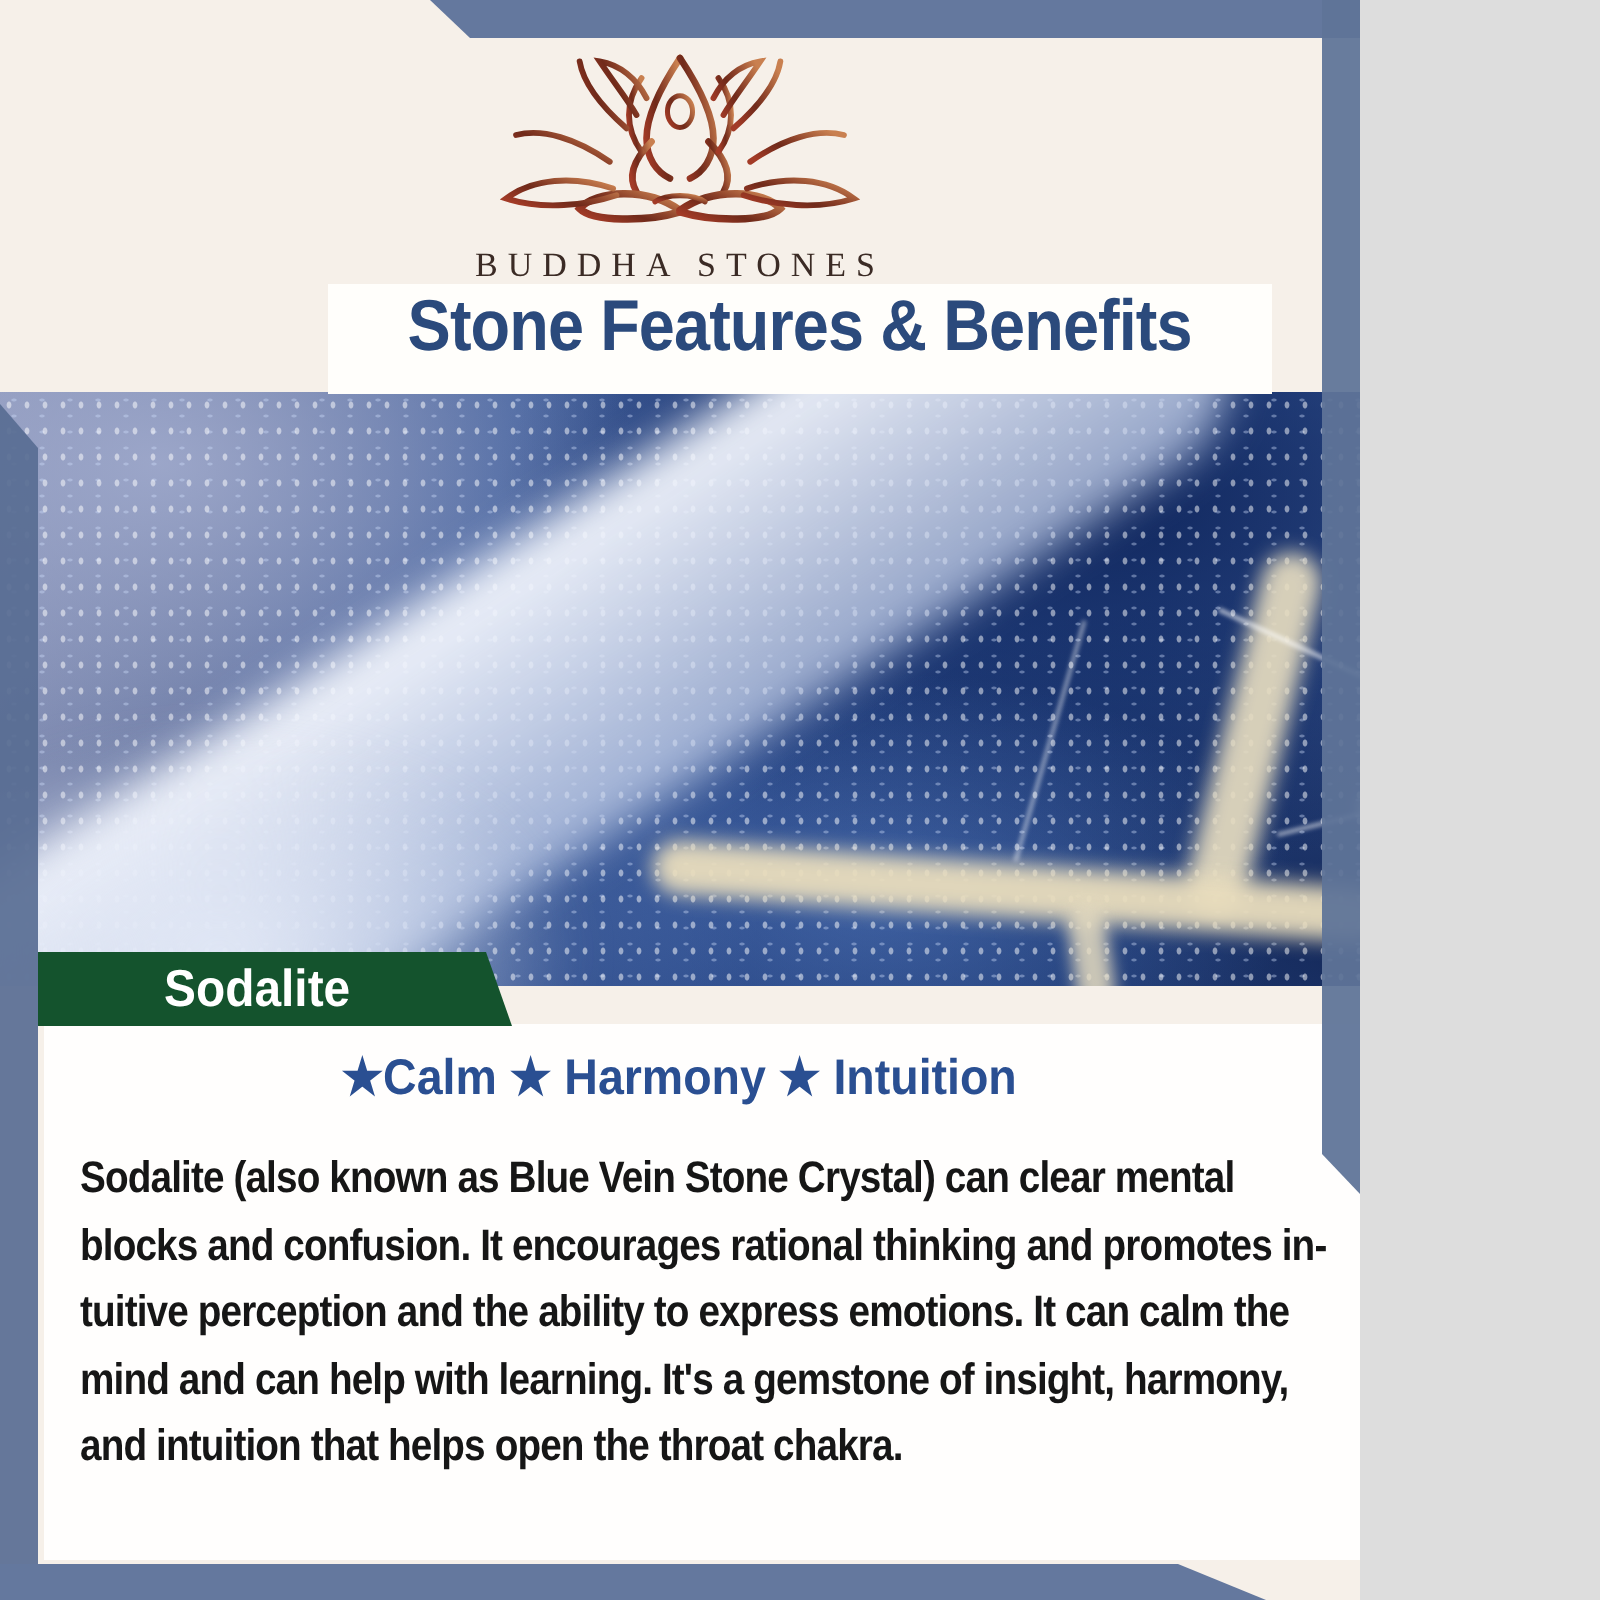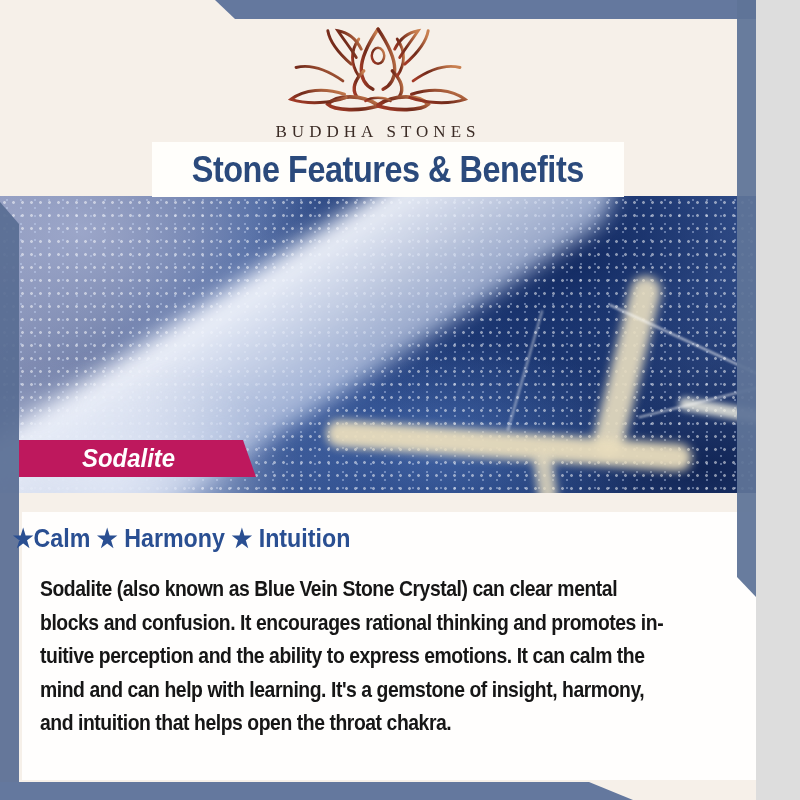--- a/index.html
+++ b/index.html
@@ -1,18 +1,18 @@
 <!DOCTYPE html>
 <html><head>
 <meta charset="utf-8">
 <style>
   * { margin:0; padding:0; box-sizing:border-box; }
   html,body { background:#ddd; }
   .page{
-    position:relative; width:756px; height:800px; overflow:hidden;
+    position:relative; width:680px; height:800px; overflow:hidden;
     background:#f6f0e9;
     font-family:"Liberation Sans", sans-serif;
   }
   
   .top-bar{
     position:absolute; left:215px; top:0; width:585px; height:19px;
     background:#64789e; z-index:5;
     clip-path:polygon(0 0,100% 0,100% 100%,20px 100%);
   }
   .right-strip{
@@ -35,23 +35,23 @@
     position:absolute; top:24px; left:0; width:100%; text-align:center; z-index:2;
   }
   .logo-svg{ display:inline-block; }
   .brand-name{
     margin-top:2px;
     font-family:"Liberation Serif", serif;
     font-size:17px; letter-spacing:5px; color:#3b2b25; font-weight:500;
   }
   
   .title-strip{
-    position:absolute; top:142px; left:152px; width:472px; height:55px;
+    position:absolute; top:142px; left:164px; width:472px; height:55px;
     background:#fffefb; z-index:3;
-    display:flex; align-items:center; justify-content:center;
+    display:flex; justify-content:center;
   }
   .title-text{
     display:inline-block;
     font-size:36px; font-weight:bold; color:#2b4a7c; letter-spacing:-0.5px;
     transform:scaleX(0.9); transform-origin:center; white-space:nowrap;
   }
   
   .stone{
     position:absolute; top:196px; left:0; width:800px; height:297px; z-index:1;
     overflow:hidden;
@@ -98,38 +98,37 @@
     filter:blur(4px); border-radius:9px;
   }
   .crack-1{ left:600px; top:150px; width:200px; height:2px; transform:rotate(25deg);
     background:rgba(255,255,255,0.7); filter:blur(1px); }
   .crack-2{ left:636px; top:198px; width:185px; height:2px; transform:rotate(-14deg);
     background:rgba(255,255,255,0.6); filter:blur(1px); }
   .crack-3{ left:524px; top:112px; width:2px; height:125px; transform:rotate(16deg);
     background:rgba(255,255,255,0.5); filter:blur(1px); }
   
   .stone-label{
-    position:absolute; left:19px; top:440px; width:237px; height:37px;
-    background:#be185d; z-index:6;
+    position:absolute; left:19px; top:476px; width:237px; height:37px;
+    background:#14532d; z-index:6;
     clip-path:polygon(0 0,224px 0,100% 100%,0 100%);
     display:flex; align-items:center; justify-content:center;
     padding-right:18px;
-    font-style:italic;
   }
   .stone-label span{
     display:inline-block; color:#ffffff; font-size:26px; font-weight:bold;
     transform:scaleX(0.92); white-space:nowrap;
   }
   
   .panel{
     position:absolute; left:22px; top:512px; width:773px; height:268px;
     background:#fffefd; z-index:4;
   }
   .benefits-line{
-    position:absolute; top:524px; left:0; width:100%; text-align:left; z-index:7;
+    position:absolute; top:524px; left:0; width:100%; text-align:center; z-index:7;
   }
   .benefits-line span{
     display:inline-block; color:#2a4f92; font-size:25px; font-weight:bold;
     transform:scaleX(0.93); white-space:nowrap;
   }
   .para{
     position:absolute; left:40px; top:572px; width:760px; z-index:7;
   }
   .para-line{
     font-size:22px; font-weight:bold; color:#161616; letter-spacing:-0.5px;

